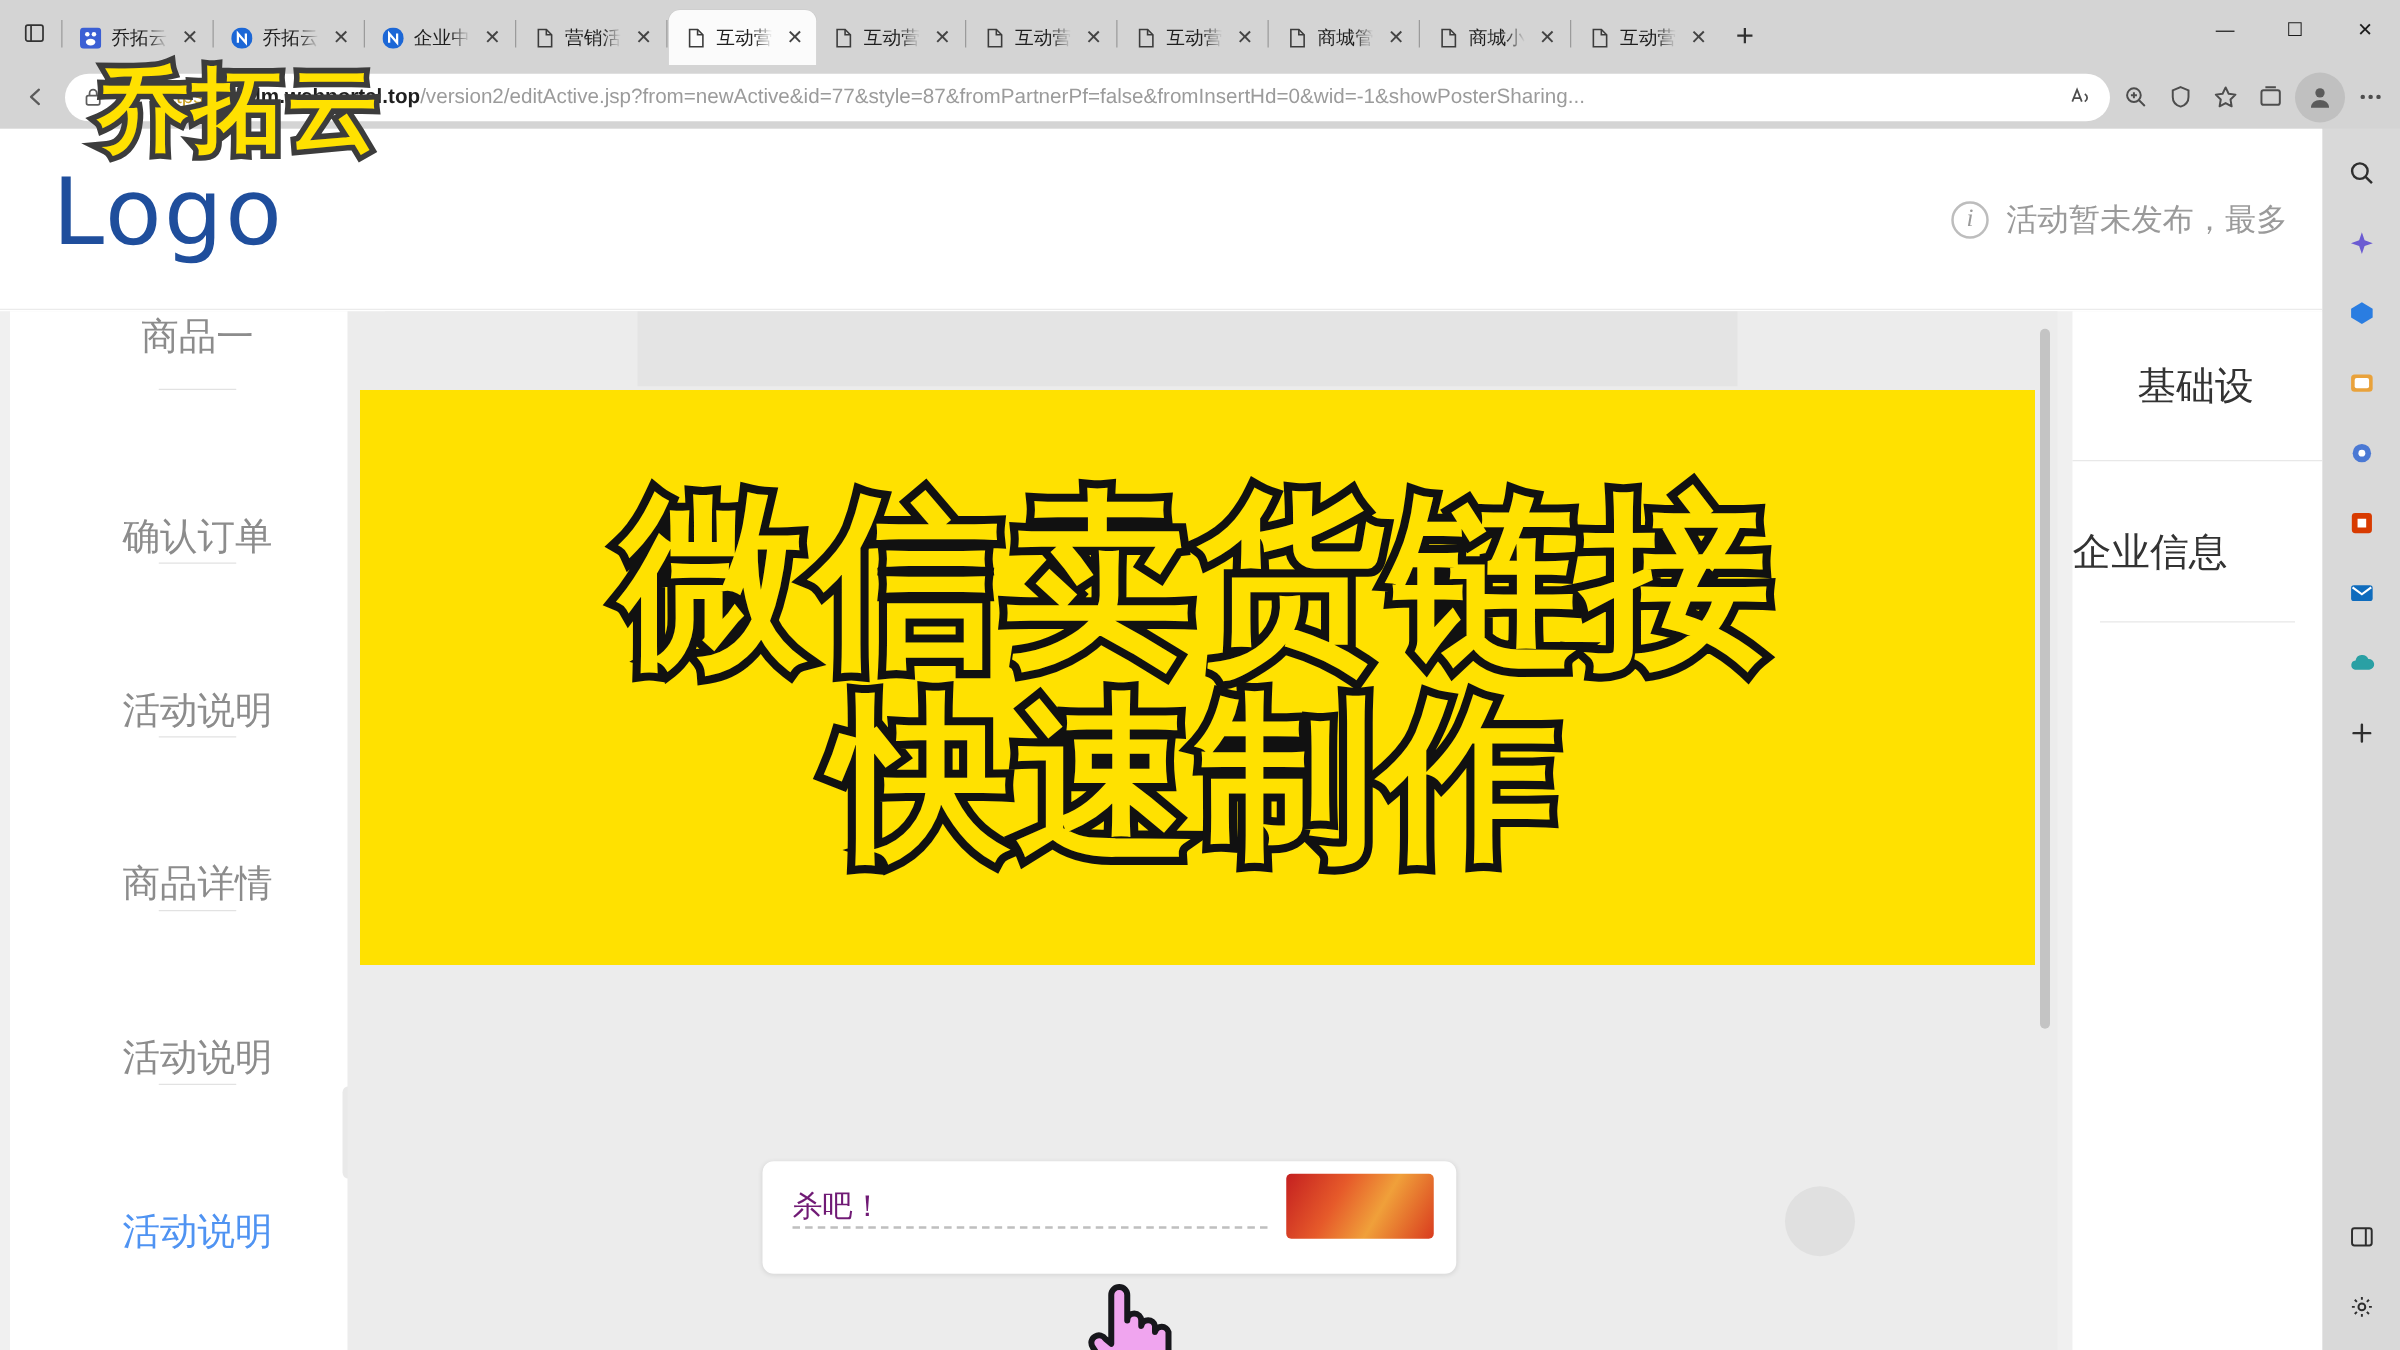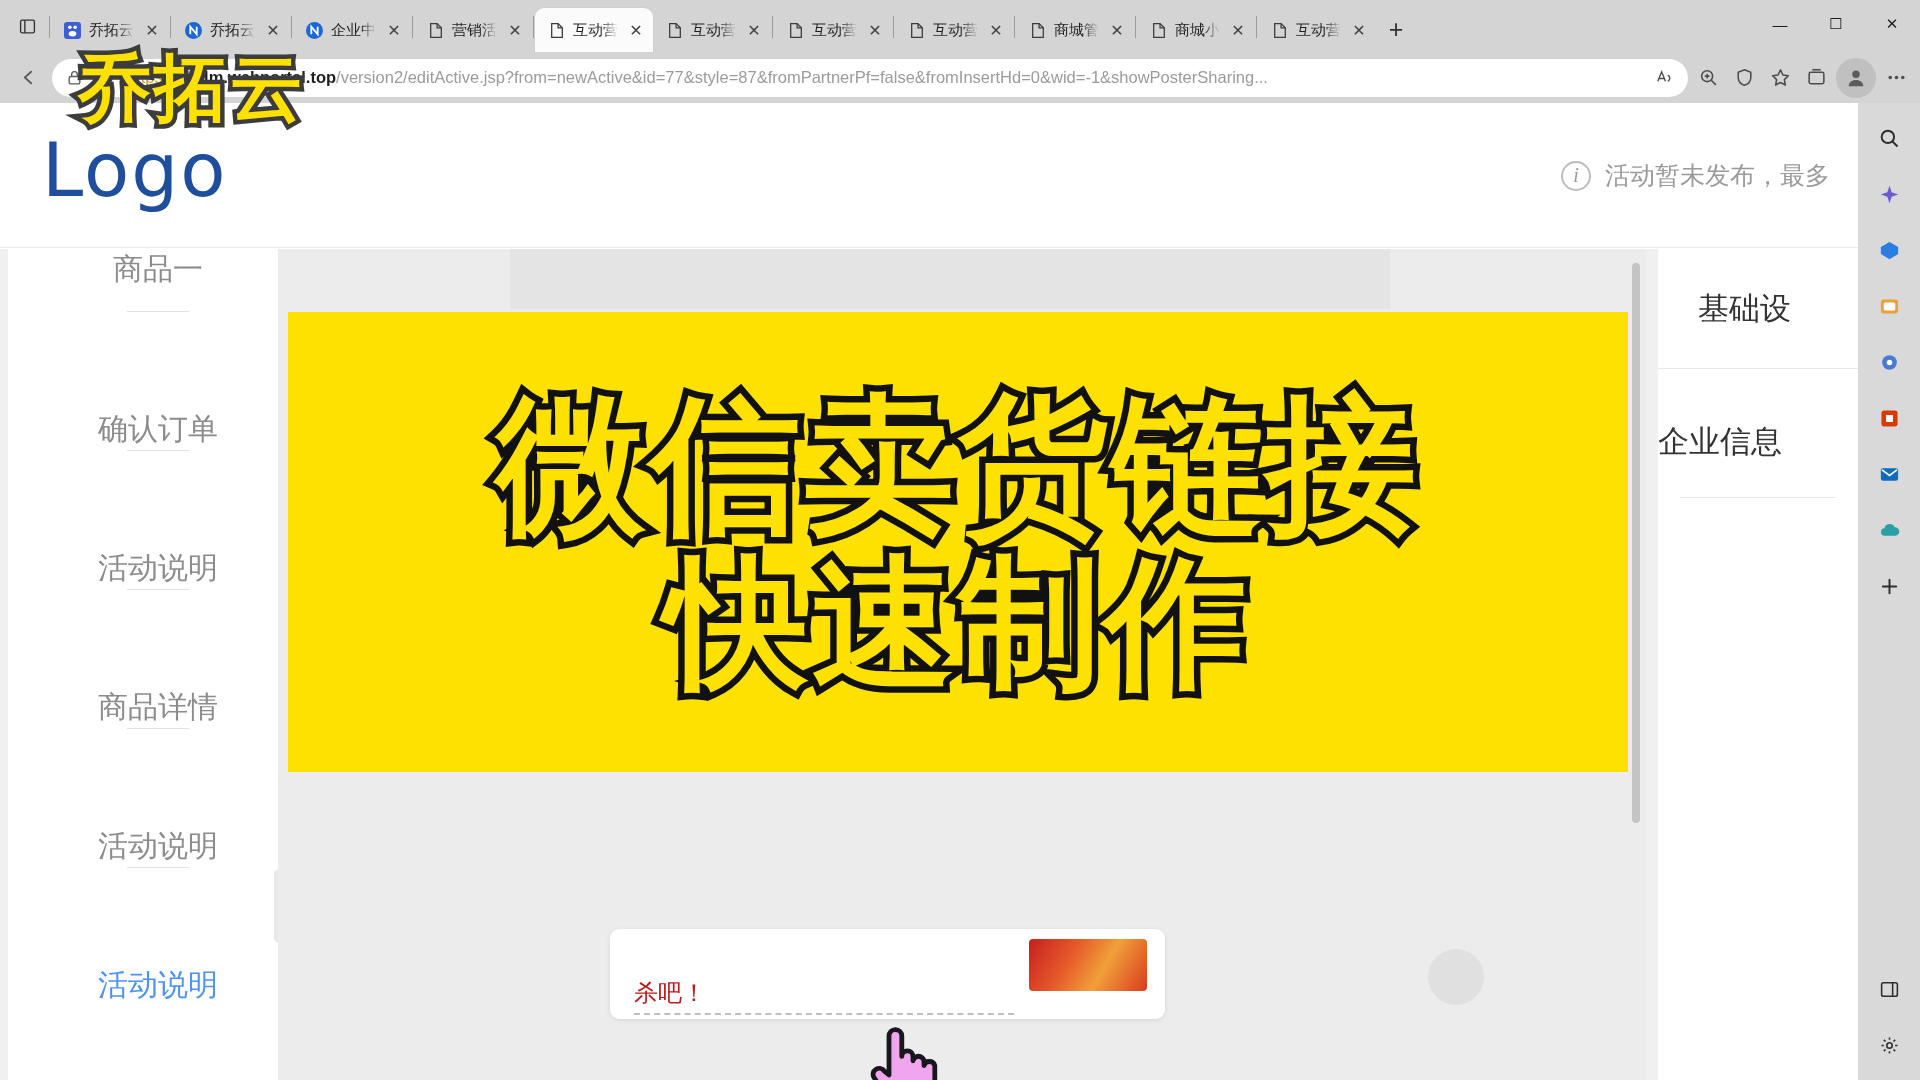--- a/index.html
+++ b/index.html
@@ -141,22 +141,22 @@
     position:absolute; left:232px; top:0; width:880px; height:831px;
     background:#ececec;
   }
   .phone-top { position:absolute; left:0; top:0; width:880px; height:60px; background:#e4e4e4; }
   .card {
     position:absolute; left:100px; top:680px; width:555px; height:90px;
     background:#fff; border-radius:9px; box-shadow:0 1px 4px rgba(0,0,0,.10);
   }
   .coupon-input {
     position:absolute; left:24px; top:12px; width:380px; height:42px;
-    border-bottom:2px dashed #bfbfbf; font-size:24px; color:#b91c1c;
-    display:flex; align-items:center;margin-top:32px;
+    border-bottom:2px dashed #bfbfbf; font-size:24px; color:#701a75;
+    display:flex; align-items:flex-end;
   }
   .thumb {
     position:absolute; right:18px; top:10px; width:118px; height:52px; border-radius:4px;
     background:linear-gradient(120deg,#c42020 0%,#e65a2a 35%,#f0a03a 62%,#d93b1e 100%);
     overflow:hidden;
   }
   .cursor-hand { position:absolute; left:355px; top:770px; width:74px; height:92px; }
   .canvas-scroll {
     position:absolute; right:6px; top:14px; width:8px; height:560px;
     background:#c4c4c4; border-radius:4px;
@@ -164,21 +164,21 @@
   .round-btn {
     position:absolute; left:1150px; top:700px; width:56px; height:56px;
     border-radius:50%; background:#e0e0e0;
   }
 
   
   .settings {
     position:absolute; left:1658px; top:0; width:200px; height:831px; background:#fff;
   }
   .settings-tabrow {
-    height:120px; display:flex; align-items:center; padding-left:40px;
+    height:120px; display:flex; align-items:center; padding-left:52px;
     font-size:31px; color:#333; border-bottom:1px solid #e8e8e8;
   }
   .settings-section {
     margin-top:52px; font-size:31px; color:#333;
   }
   .settings-rule { margin:34px 22px 0 22px; height:1px; background:#e8e8e8; }
 
   
   .rail {
     position:absolute; right:0; top:103px; width:62px; height:977px;

